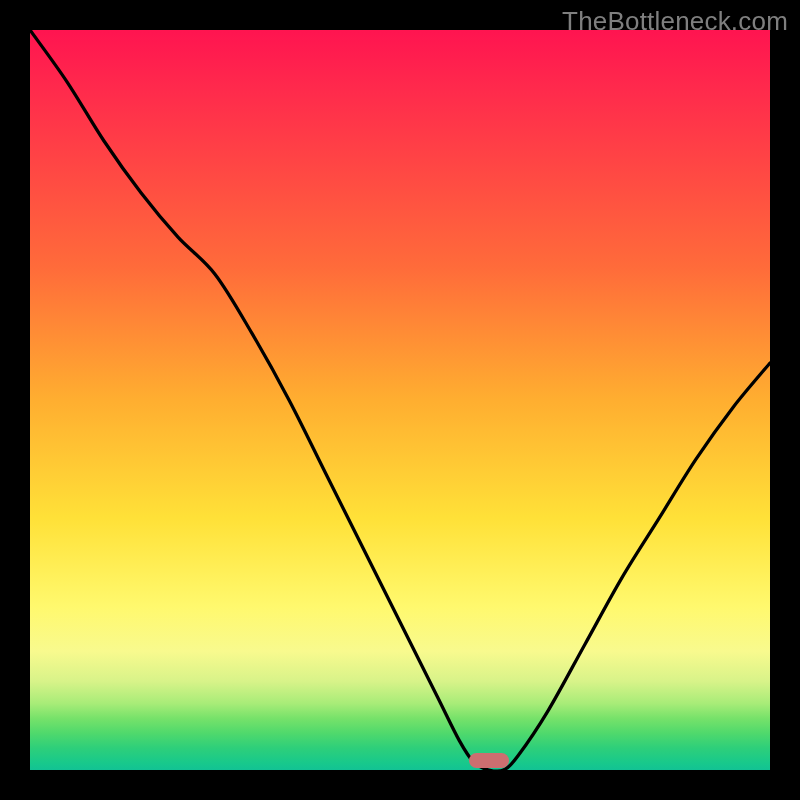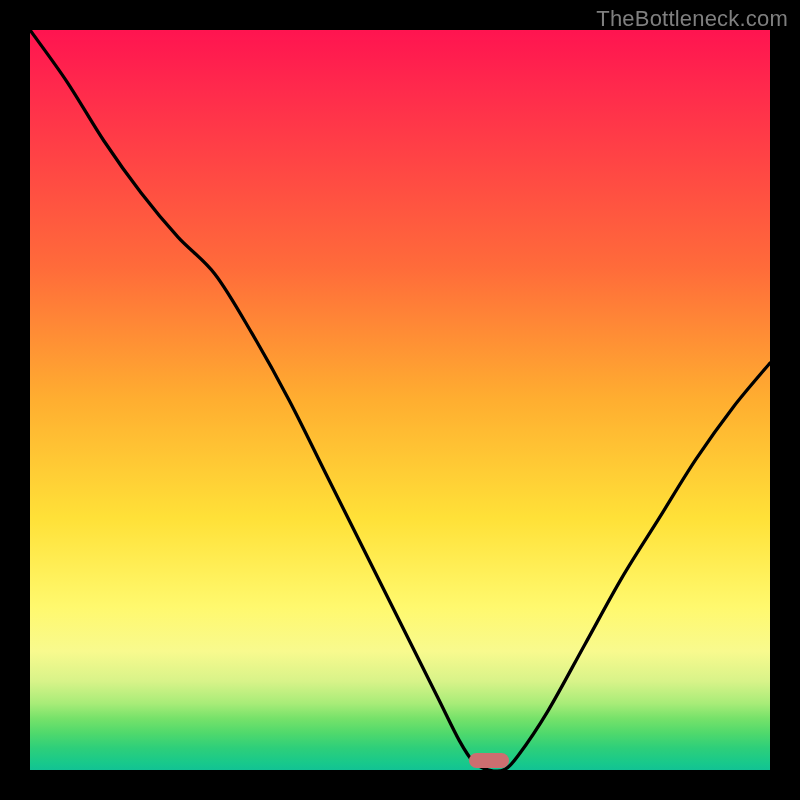--- a/index.html
+++ b/index.html
@@ -37,21 +37,21 @@
       #2ecf7a 97%,
       #18c98b 99%,
       #12c294 100%
     );
   }
   .watermark {
     position: absolute;
     top: 6px;
     right: 12px;
     font-family: Arial, Helvetica, sans-serif;
-    font-size: 22px;
+    font-size: 26px;
     color: #7f7f7f;
     letter-spacing: 0.2px;
   }
   svg.curve {
     position: absolute;
     left: 0;
     top: 0;
     width: 740px;
     height: 740px;
   }

